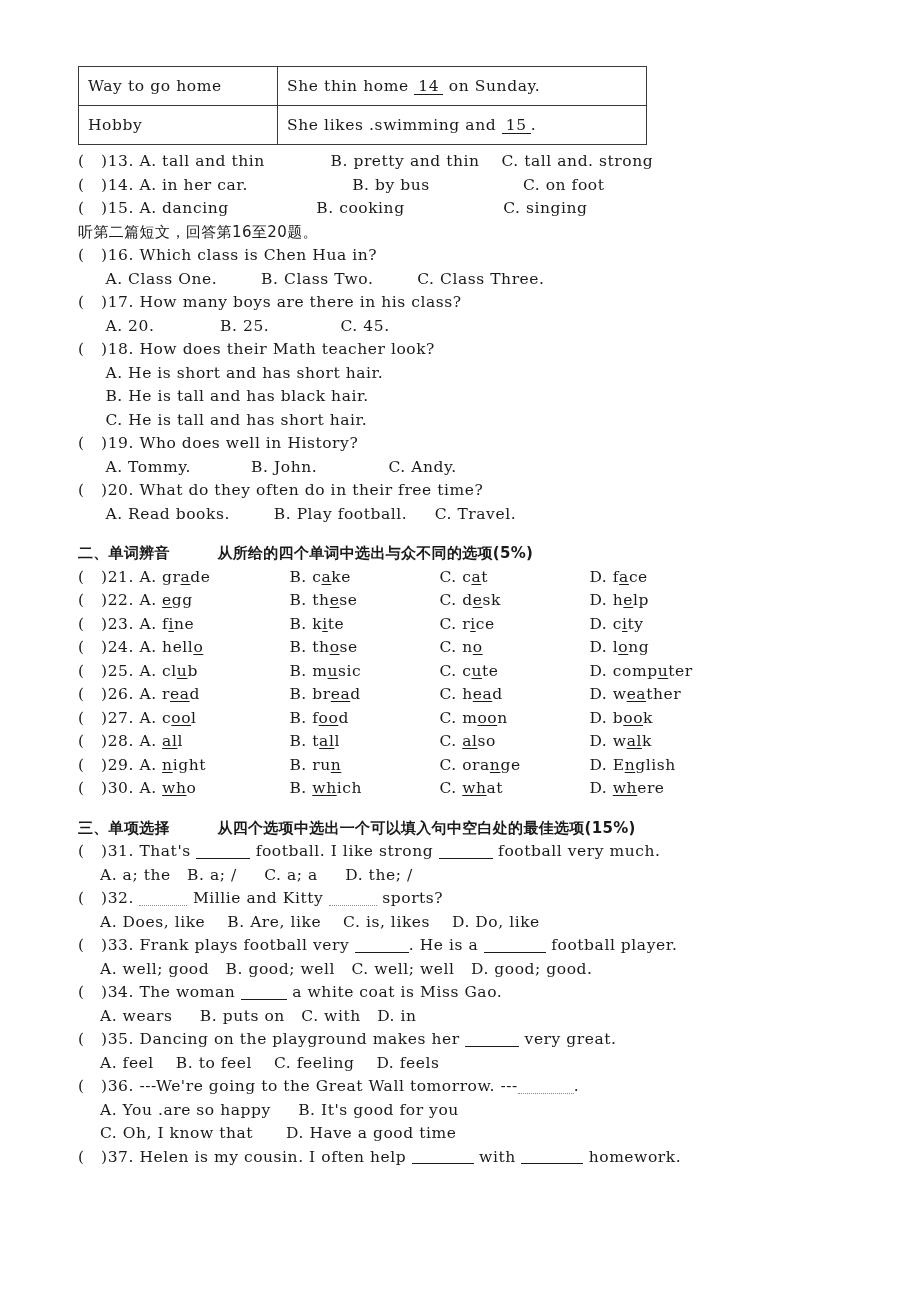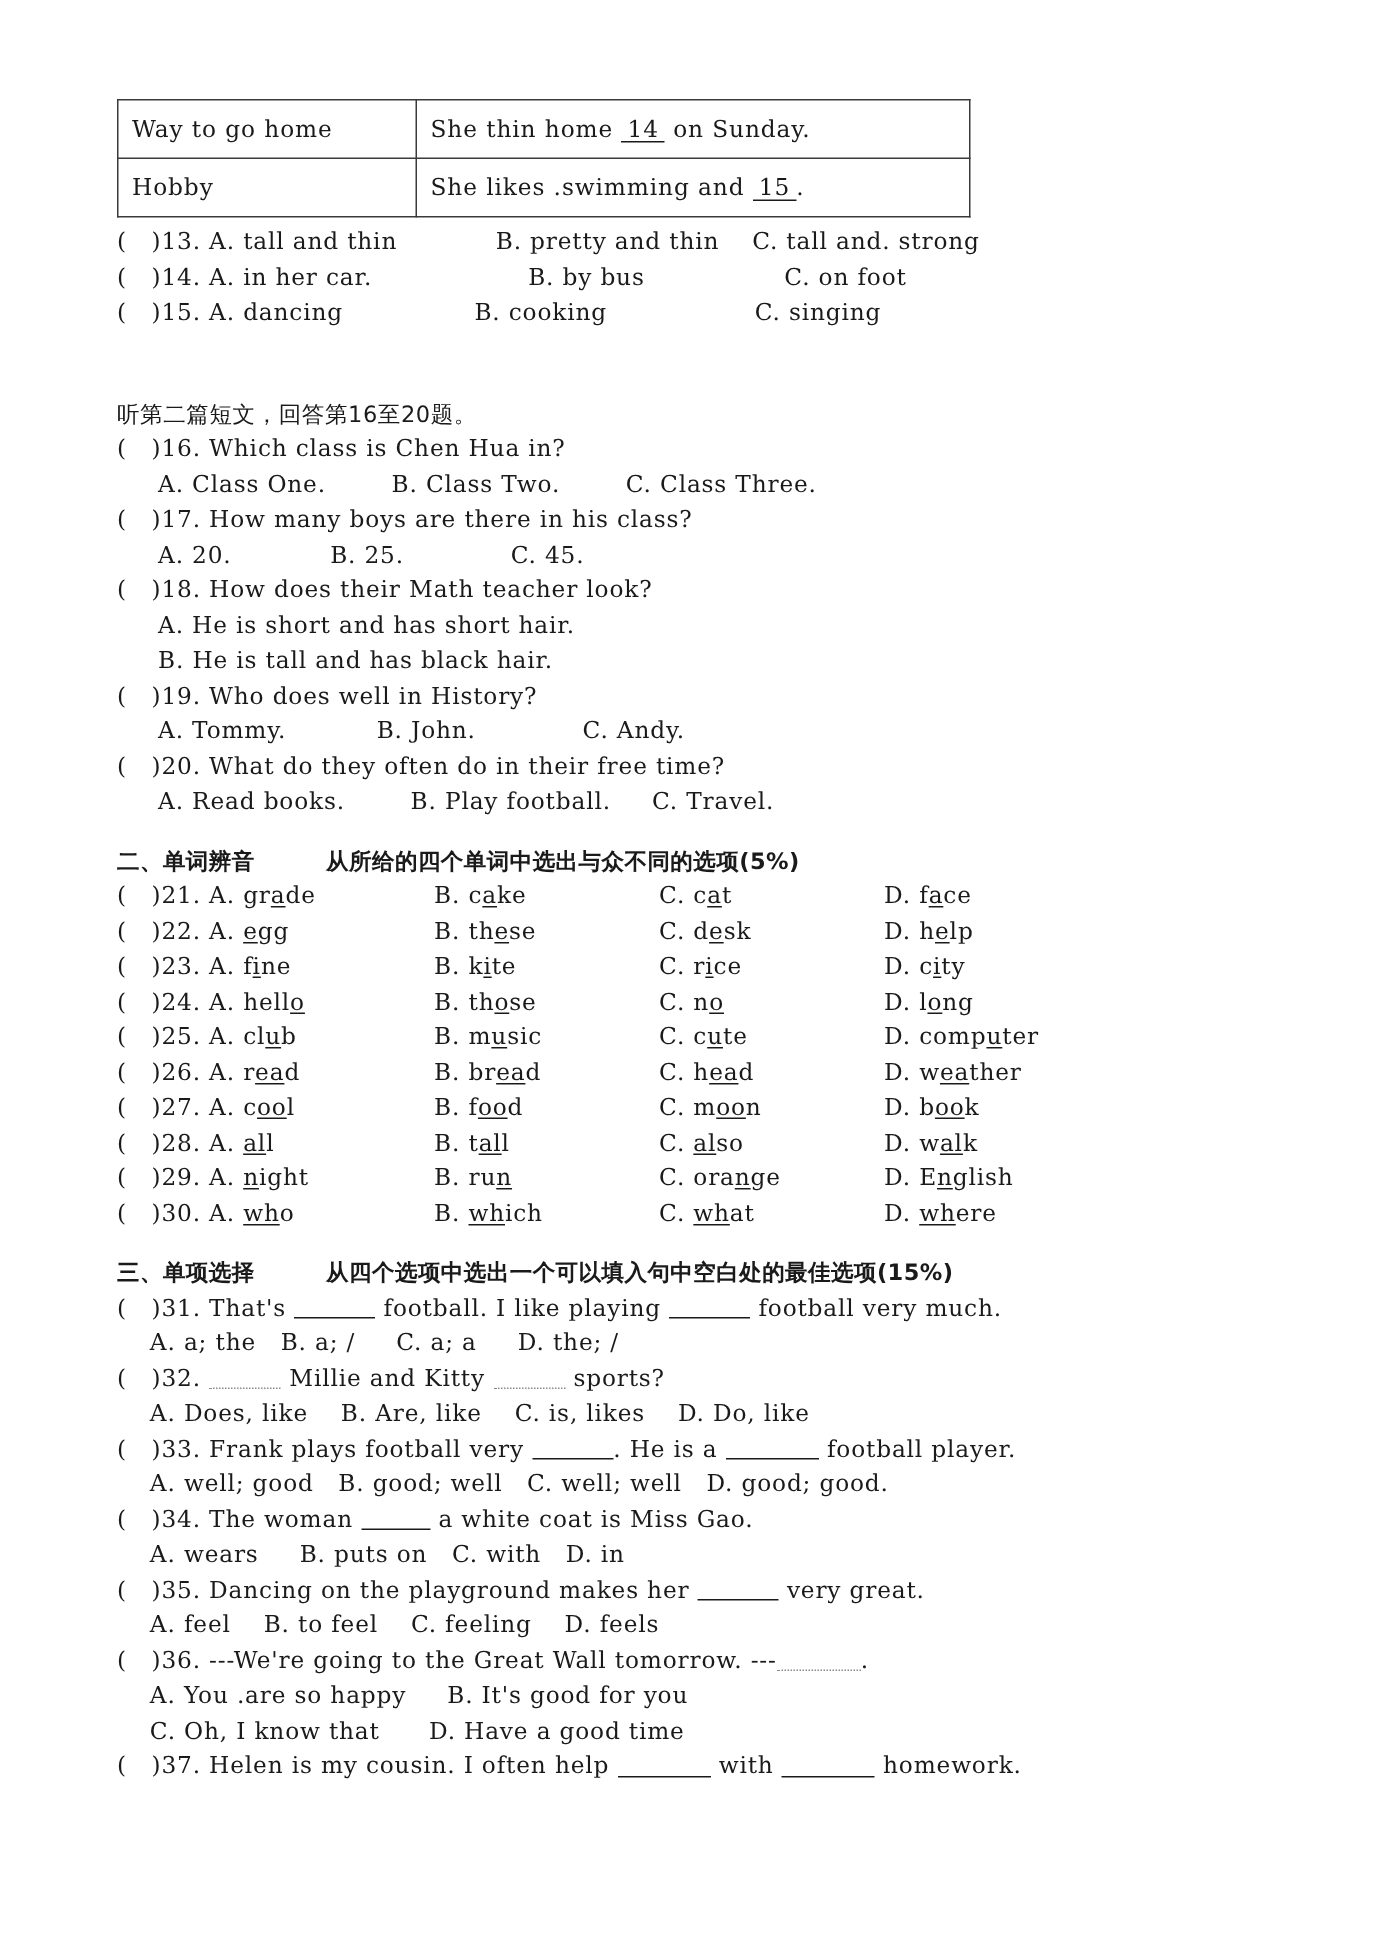--- a/index.html
+++ b/index.html
@@ -55,21 +55,20 @@
     font-size: 15.5px;
     line-height: 23.5px;
     letter-spacing: 0.55px;
     white-space: pre;
     color: #1a1a1a;
   }
   .line.cn {
     font-family: "DejaVu Sans", sans-serif;
     letter-spacing: 0.4px;
     font-size: 15px;
-    margin-top: 44px;
   }
   .sec-head {
     font-family: "DejaVu Sans", sans-serif;
     font-size: 15px;
     font-weight: bold;
     line-height: 23.5px;
     letter-spacing: 0.3px;
     white-space: pre;
     margin-top: 16px;
   }
@@ -123,20 +122,21 @@
     <div class="line">(   )14. A. in her car.                   B. by bus                 C. on foot</div>
     <div class="line">(   )15. A. dancing                B. cooking                  C. singing</div>
     <div class="line cn">听第二篇短文，回答第16至20题。</div>
     <div class="line">(   )16. Which class is Chen Hua in?</div>
     <div class="line">     A. Class One.        B. Class Two.        C. Class Three.</div>
     <div class="line">(   )17. How many boys are there in his class?</div>
     <div class="line">     A. 20.            B. 25.             C. 45.</div>
     <div class="line">(   )18. How does their Math teacher look?</div>
     <div class="line">     A. He is short and has short hair.</div>
     <div class="line">     B. He is tall and has black hair.</div>
+    <div class="line">     C. He is tall and has short hair.</div>
     <div class="line">(   )19. Who does well in History?</div>
     <div class="line">     A. Tommy.           B. John.             C. Andy.</div>
     <div class="line">(   )20. What do they often do in their free time?</div>
     <div class="line">     A. Read books.        B. Play football.     C. Travel.</div>
 
     <div class="sec-head"><span>二、单词辨音</span>&nbsp;&nbsp;&nbsp;<span class="hint">从所给的四个单词中选出与众不同的选项(5%)</span></div>
     <div id="s2-rows">
         <div class="line"><span>(   )21. </span><span style="display: inline-block; width: 150px;"><span>A. </span><span><span>gr</span><span class="u">a</span><span>de</span></span></span><span style="display: inline-block; width: 150px;"><span>B. </span><span><span>c</span><span class="u">a</span><span>ke</span></span></span><span style="display: inline-block; width: 150px;"><span>C. </span><span><span>c</span><span class="u">a</span><span>t</span></span></span><span style="display: inline-block; width: auto;"><span>D. </span><span><span>f</span><span class="u">a</span><span>ce</span></span></span></div>
         <div class="line"><span>(   )22. </span><span style="display: inline-block; width: 150px;"><span>A. </span><span><span class="u">e</span><span>gg</span></span></span><span style="display: inline-block; width: 150px;"><span>B. </span><span><span>th</span><span class="u">e</span><span>se</span></span></span><span style="display: inline-block; width: 150px;"><span>C. </span><span><span>d</span><span class="u">e</span><span>sk</span></span></span><span style="display: inline-block; width: auto;"><span>D. </span><span><span>h</span><span class="u">e</span><span>lp</span></span></span></div>
         <div class="line"><span>(   )23. </span><span style="display: inline-block; width: 150px;"><span>A. </span><span><span>f</span><span class="u">i</span><span>ne</span></span></span><span style="display: inline-block; width: 150px;"><span>B. </span><span><span>k</span><span class="u">i</span><span>te</span></span></span><span style="display: inline-block; width: 150px;"><span>C. </span><span><span>r</span><span class="u">i</span><span>ce</span></span></span><span style="display: inline-block; width: auto;"><span>D. </span><span><span>c</span><span class="u">i</span><span>ty</span></span></span></div>
@@ -144,21 +144,21 @@
         <div class="line"><span>(   )25. </span><span style="display: inline-block; width: 150px;"><span>A. </span><span><span>cl</span><span class="u">u</span><span>b</span></span></span><span style="display: inline-block; width: 150px;"><span>B. </span><span><span>m</span><span class="u">u</span><span>sic</span></span></span><span style="display: inline-block; width: 150px;"><span>C. </span><span><span>c</span><span class="u">u</span><span>te</span></span></span><span style="display: inline-block; width: auto;"><span>D. </span><span><span>comp</span><span class="u">u</span><span>ter</span></span></span></div>
         <div class="line"><span>(   )26. </span><span style="display: inline-block; width: 150px;"><span>A. </span><span><span>r</span><span class="u">ea</span><span>d</span></span></span><span style="display: inline-block; width: 150px;"><span>B. </span><span><span>br</span><span class="u">ea</span><span>d</span></span></span><span style="display: inline-block; width: 150px;"><span>C. </span><span><span>h</span><span class="u">ea</span><span>d</span></span></span><span style="display: inline-block; width: auto;"><span>D. </span><span><span>w</span><span class="u">ea</span><span>ther</span></span></span></div>
         <div class="line"><span>(   )27. </span><span style="display: inline-block; width: 150px;"><span>A. </span><span><span>c</span><span class="u">oo</span><span>l</span></span></span><span style="display: inline-block; width: 150px;"><span>B. </span><span><span>f</span><span class="u">oo</span><span>d</span></span></span><span style="display: inline-block; width: 150px;"><span>C. </span><span><span>m</span><span class="u">oo</span><span>n</span></span></span><span style="display: inline-block; width: auto;"><span>D. </span><span><span>b</span><span class="u">oo</span><span>k</span></span></span></div>
         <div class="line"><span>(   )28. </span><span style="display: inline-block; width: 150px;"><span>A. </span><span><span class="u">al</span><span>l</span></span></span><span style="display: inline-block; width: 150px;"><span>B. </span><span><span>t</span><span class="u">al</span><span>l</span></span></span><span style="display: inline-block; width: 150px;"><span>C. </span><span><span class="u">al</span><span>so</span></span></span><span style="display: inline-block; width: auto;"><span>D. </span><span><span>w</span><span class="u">al</span><span>k</span></span></span></div>
         <div class="line"><span>(   )29. </span><span style="display: inline-block; width: 150px;"><span>A. </span><span><span class="u">n</span><span>ight</span></span></span><span style="display: inline-block; width: 150px;"><span>B. </span><span><span>ru</span><span class="u">n</span></span></span><span style="display: inline-block; width: 150px;"><span>C. </span><span><span>ora</span><span class="u">n</span><span>ge</span></span></span><span style="display: inline-block; width: auto;"><span>D. </span><span><span>E</span><span class="u">n</span><span>glish</span></span></span></div>
         <div class="line"><span>(   )30. </span><span style="display: inline-block; width: 150px;"><span>A. </span><span><span class="u">wh</span><span>o</span></span></span><span style="display: inline-block; width: 150px;"><span>B. </span><span><span class="u">wh</span><span>ich</span></span></span><span style="display: inline-block; width: 150px;"><span>C. </span><span><span class="u">wh</span><span>at</span></span></span><span style="display: inline-block; width: auto;"><span>D. </span><span><span class="u">wh</span><span>ere</span></span></span></div>
       </div>
 
     <div class="sec-head"><span>三、单项选择</span>&nbsp;&nbsp;&nbsp;<span class="hint">从四个选项中选出一个可以填入句中空白处的最佳选项(15%)</span></div>
 
-    <div class="line"><span>(   )31. That's </span><span class="blank w2"></span><span> football. I like playing </span><span class="blank w2"></span><span> football very much.</span></div>
+    <div class="line"><span>(   )31. That's </span><span class="blank w2"></span><span> football. I like strong </span><span class="blank w2"></span><span> football very much.</span></div>
     <div class="line">    A. a; the   B. a; /     C. a; a     D. the; /</div>
 
     <div class="line"><span>(   )32. </span><span class="blank dotted" style="width:48px"></span><span> Millie and Kitty </span><span class="blank dotted" style="width:48px"></span><span> sports?</span></div>
     <div class="line">    A. Does, like    B. Are, like    C. is, likes    D. Do, like</div>
 
     <div class="line"><span>(   )33. Frank plays football very </span><span class="blank w2"></span><span>. He is a </span><span class="blank w3"></span><span> football player.</span></div>
     <div class="line">    A. well; good   B. good; well   C. well; well   D. good; good.</div>
 
     <div class="line"><span>(   )34. The woman </span><span class="blank w1"></span><span> a white coat is Miss Gao.</span></div>
     <div class="line">    A. wears     B. puts on   C. with   D. in</div>

